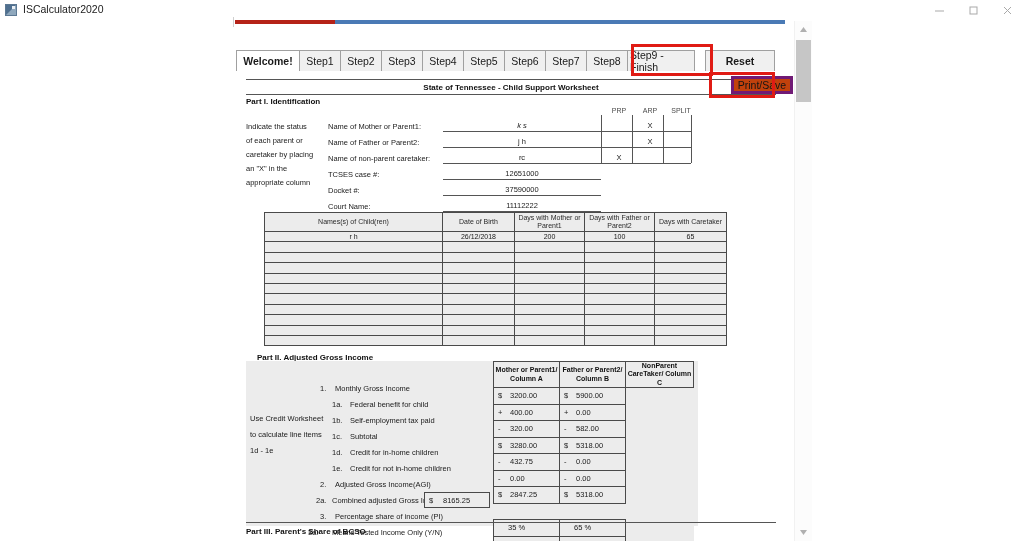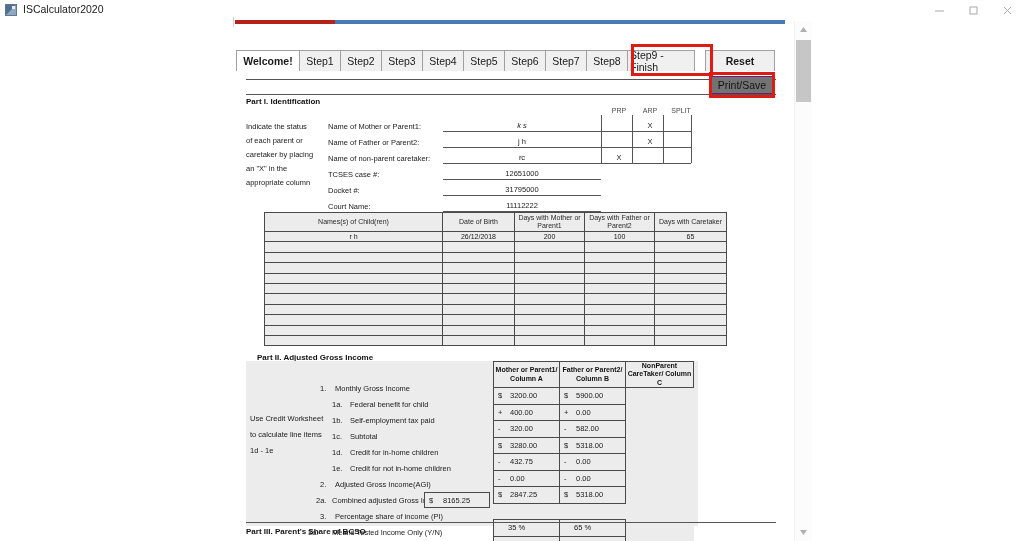--- a/index.html
+++ b/index.html
@@ -42,22 +42,22 @@
        font-size:10.5px;color:#1a1a1a;margin-right:-1px;padding:0 2px;}
   .tab.active{background:#ffffff;font-weight:bold;border-bottom:1px solid #b91c1c;margin-bottom:-1px;height:22px;}
   .tab.reset{font-weight:bold;background:#f0f0f0;}
   .tab-w-welcome{width:64px;}
   .tab-w-step{width:42px;}
   .tab-w-finish{width:68px;}
   .tab-w-gap{width:12px;border:none;background:transparent;}
   .tab-w-reset{width:70px;}
 
   
-  .printsave{position:absolute;left:711px;top:76px;width:62px;height:18px;
-             background:#737373;border:1px solid #701a75;box-sizing:border-box;
+  .printsave{position:absolute;left:731px;top:76px;width:62px;height:18px;
+             background:#c2410c;border:3px solid #701a75;box-sizing:border-box;
              font-size:10.5px;color:#151515;display:flex;align-items:center;justify-content:center;}
 
   
   .annot{position:absolute;border:3px solid #e01b14;box-sizing:border-box;pointer-events:none;}
   .annot-tab{left:631px;top:44px;width:82px;height:32px;}
   .annot-print{left:709px;top:72px;width:66px;height:26px;}
 
   
   .doc{position:absolute;left:236px;top:71px;width:548px;height:470px;background:#ffffff;
        overflow:hidden;font-size:7.5px;color:#1a1a1a;}
@@ -173,20 +173,21 @@
     <div class="tab tab-w-step">Step7</div>
     <div class="tab tab-w-step">Step8</div>
     <div class="tab tab-w-finish">Step9 - Finish</div>
     <div class="tab tab-w-gap"></div>
     <div class="tab reset tab-w-reset">Reset</div>
   </div>
 
   <div class="doc">
 
     <div class="rule rule-top"></div>
+    <div class="doc-title">State of Tennessee - Child Support Worksheet</div>
     <div class="rule rule-mid"></div>
 
     <div class="part-head p1-head">Part I. Identification</div>
 
     <div class="note" style="top:51px;">Indicate the status</div>
     <div class="note" style="top:65px;">of each parent or</div>
     <div class="note" style="top:79px;">caretaker by placing</div>
     <div class="note" style="top:93px;">an "X" in the</div>
     <div class="note" style="top:107px;">appropriate column</div>
 
@@ -222,21 +223,21 @@
     <div class="xmark" style="left:376px;top:82px;">X</div>
     <div class="xmark" style="left:407px;top:82px;"></div>
     <div class="xmark" style="left:437px;top:82px;"></div>
 
     <div class="fld-label" style="left:92px;top:99px;">TCSES case #:</div>
     <div class="fld-line" style="left:207px;top:108px;width:158px;"></div>
     <div class="fld-val" style="left:207px;top:98px;width:158px;">12651000</div>
 
     <div class="fld-label" style="left:92px;top:115px;">Docket #:</div>
     <div class="fld-line" style="left:207px;top:124px;width:158px;"></div>
-    <div class="fld-val" style="left:207px;top:114px;width:158px;">31795000</div>
+    <div class="fld-val" style="left:207px;top:114px;width:158px;">37590000</div>
 
     <div class="fld-label" style="left:92px;top:131px;">Court Name:</div>
     <div class="fld-line" style="left:207px;top:140px;width:158px;"></div>
     <div class="fld-val" style="left:207px;top:130px;width:158px;">11112222</div>
 
     <table class="ctable">
       <colgroup>
         <col style="width:178px">
           <col style="width:72px">
           <col style="width:70px">

